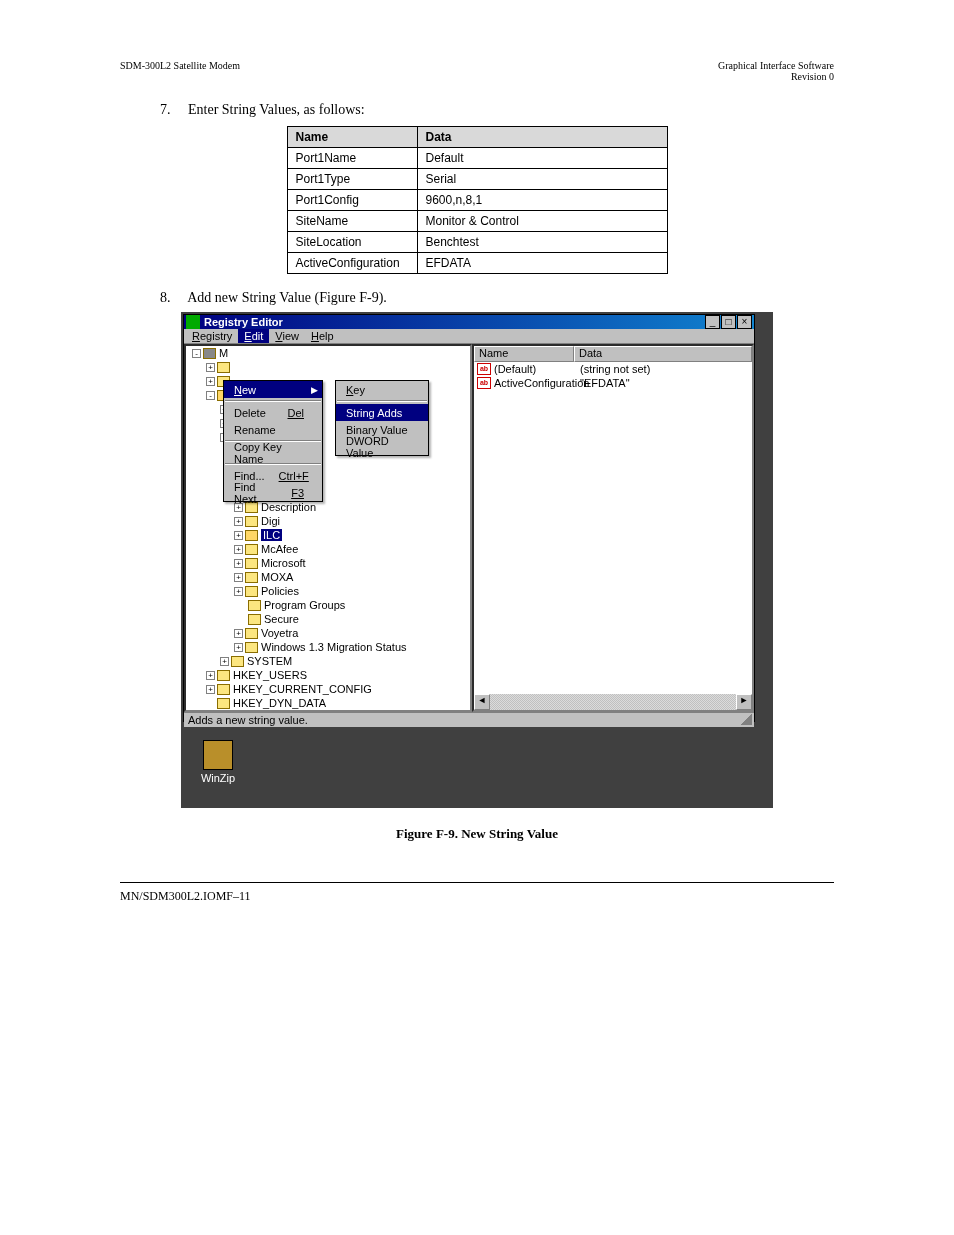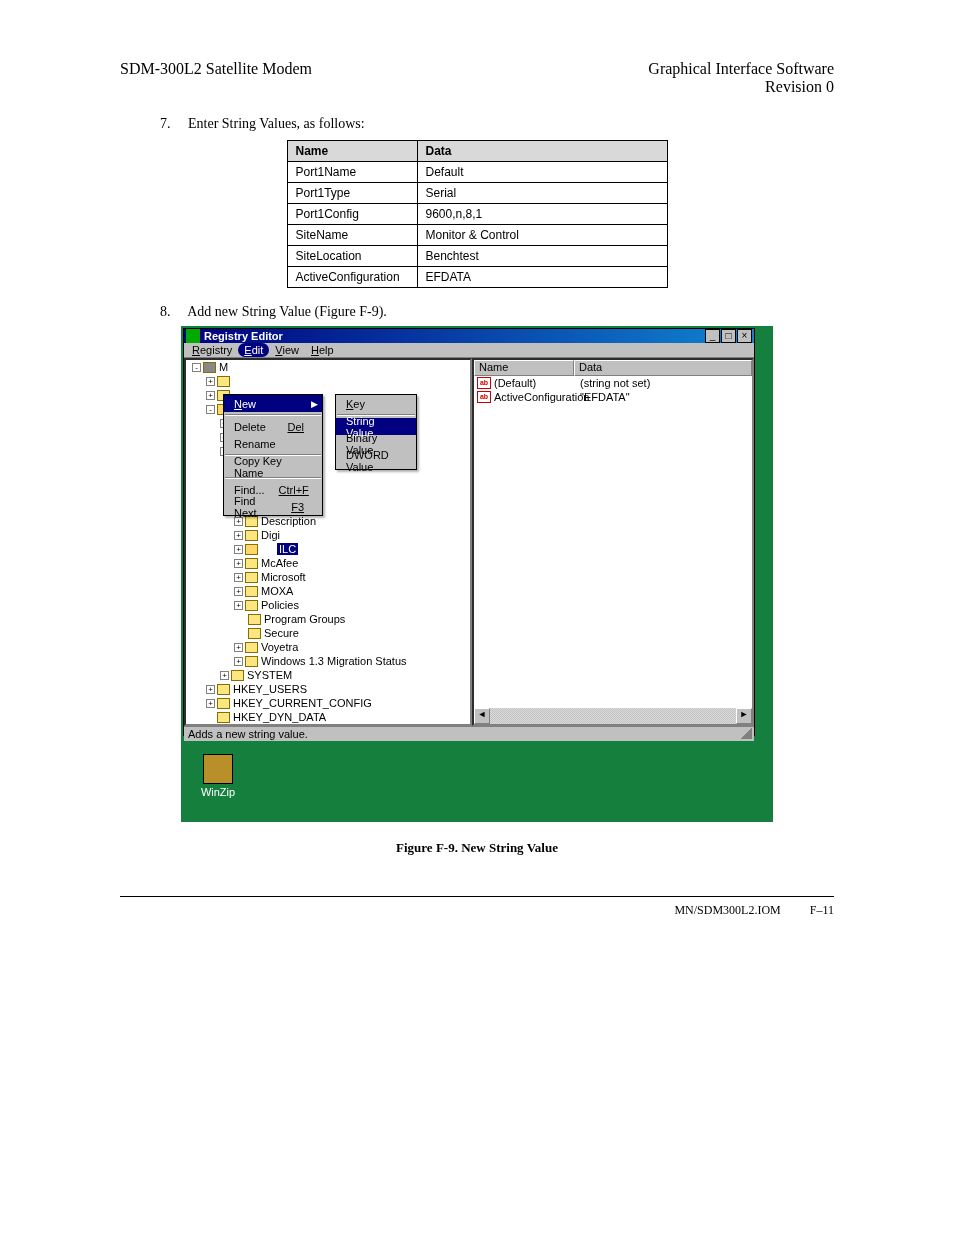--- a/index.html
+++ b/index.html
@@ -1,69 +1,69 @@
 <!DOCTYPE html>
 <html><head>
 <meta charset="utf-8">
 <style>
 * { box-sizing: border-box; margin: 0; padding: 0; }
 body { font-family: "Times New Roman", serif; font-size: 14px; background: #fff; width: 954px; }
 .page { padding: 60px 120px 40px 120px; }
-.header-row { display: flex; justify-content: space-between; font-size: 16px; margin-bottom: 20px; }
+.header-row { display: flex; justify-content: space-between; font-size: 10px; margin-bottom: 20px; }
 .header-row .right { text-align: right; }
 .instr { margin: 10px 0 6px 40px; font-size: 14px; }
 .instr-num { margin-right: 14px; }
 .tbl { margin: 8px auto 16px auto; border-collapse: collapse; font-family: Arial, sans-serif; font-size: 12px; }
 .tbl th, .tbl td { border: 1px solid #000; padding: 3px 8px; text-align: left; }
 .tbl th { background: #d9d9d9; font-weight: bold; }
 .fig-cap { text-align: center; font-weight: bold; margin: 18px 0 10px 0; font-size: 13px; }
 .footer-line { border-top: 1px solid #000; margin: 40px 0 6px 0; }
-.footer { display: flex; justify-content: flex-end; font-size: 12px; gap: 29px; }
-
-
-.desktop { width: 592px; height: 496px; margin: 0 auto 10px auto; background: #15803d; position: relative; font-family: "MS Sans Serif", Tahoma, Arial, sans-serif; font-size: 11px; }
+.footer { display: flex; justify-content: flex-start; font-size: 12px; }
+
+
+.desktop { width: 592px; height: 496px; margin: 0 auto 10px auto; background: #404040; position: relative; font-family: "MS Sans Serif", Tahoma, Arial, sans-serif; font-size: 11px; }
 .win { position: absolute; left: 2px; top: 2px; width: 572px; height: 408px; background: #c0c0c0; border: 1px solid #000; display: flex; flex-direction: column; }
 .titlebar { background: linear-gradient(to right, #000080, #1084d0); color: #fff; height: 18px; display: flex; align-items: center; padding: 0 2px; }
 .titlebar .ticon { width: 14px; height: 14px; background: #0a0; margin-right: 4px; display: inline-block; }
 .titlebar .ttxt { font-weight: bold; flex: 1; }
 .titlebtns { display: flex; gap: 1px; }
 .titlebtn { width: 15px; height: 14px; background: #c0c0c0; border: 1px solid #000; display: flex; align-items: center; justify-content: center; font-size: 10px; line-height: 1; color: #000; }
 .menubar { background: #c0c0c0; height: 18px; display: flex; align-items: center; padding: 0 2px; border-bottom: 1px solid #808080; }
 .menuitem { padding: 1px 6px; }
 .menuitem u { text-decoration: underline; }
-.menuitem.sel { background: #000080; color: #fff; border-radius: 7px; }
+.menuitem.sel { background: #000080; color: #fff; }
 .client { flex: 1; display: flex; position: relative; }
 .treepane { width: 288px; background: #fff; border: 2px inset #808080; overflow: hidden; position: relative; }
 .treepane .row { white-space: nowrap; padding: 0 2px; height: 14px; display: flex; align-items: center; }
 .row .ind { display: inline-block; }
 .pm { display: inline-block; width: 9px; height: 9px; border: 1px solid #808080; font-size: 8px; line-height: 7px; text-align: center; margin-right: 2px; background: #fff; color: #000; }
 .fld { display: inline-block; width: 13px; height: 11px; margin-right: 3px; background: #fce680; border: 1px solid #8a6d00; }
 .fld.open { background: #ffd766; }
-.treepane .lbl.sel { background: #000080; color: #fff; padding: 0 2px; margin-left: 16px; }
+.treepane .lbl.sel { background: #000080; color: #fff; padding: 0 2px; }
 .listpane { flex: 1; background: #fff; border: 2px inset #808080; display: flex; flex-direction: column; }
 .listhdr { display: flex; background: #c0c0c0; height: 16px; }
 .listhdr .col { border: 1px solid #808080; border-top-color: #fff; border-left-color: #fff; padding: 0 4px; }
 .listbody { flex: 1; position: relative; }
 .listrow { display: flex; height: 14px; align-items: center; }
 .abicon { display: inline-block; width: 14px; height: 12px; background: #fff; border: 1px solid #c00; margin: 0 3px; font-size: 7px; color: #c00; text-align: center; line-height: 10px; font-weight: bold; }
 .hscroll { height: 16px; background: #c0c0c0; display: flex; }
 .hscroll .arr { width: 16px; border: 1px solid #808080; border-top-color:#fff; border-left-color:#fff; text-align:center; font-size:9px; }
 .hscroll .track { flex: 1; background: repeating-conic-gradient(#c0c0c0 0% 25%, #dcdcdc 0% 50%) 0/2px 2px; }
 .statusbar { height: 18px; border-top: 1px solid #808080; padding: 1px 4px; display: flex; align-items: center; background: #c0c0c0; position: relative; }
 .grip { position: absolute; right: 2px; bottom: 2px; width: 12px; height: 12px; background: linear-gradient(135deg, transparent 50%, #808080 50%); }
 
 
 .menu-popup { position: absolute; background: #c0c0c0; border: 1px solid #000; box-shadow: 2px 2px 2px rgba(0,0,0,.3); font-size: 11px; }
 .menu-popup .mrow { display: flex; align-items: center; height: 17px; padding: 0 18px 0 10px; }
 .menu-popup .mrow.sel { background: #000080; color: #fff; }
 .menu-popup .mrow .sh { margin-left: auto; padding-left: 14px; color: inherit; text-decoration: underline; }
 .menu-popup .mrow .arrw { position: absolute; right: 4px; font-size: 9px; }
 .menu-popup .sep { height: 1px; margin: 2px 1px; border-top: 1px solid #808080; border-bottom: 1px solid #fff; }
 #edit-menu { left: 39px; top: 36px; width: 100px; }
-#new-submenu { left: 151px; top: 36px; width: 82px; }
+#new-submenu { left: 151px; top: 36px; width: 94px; }
 
 .deskicon { position: absolute; left: 12px; top: 428px; width: 50px; text-align: center; color: #fff; font-size: 11px; }
 .deskicon .ic { width: 30px; height: 30px; margin: 0 auto 2px; background: #b98f2a; border: 1px solid #000; }
 </style>
 </head>
 <body>
 
 <div class="page">
   <div class="header-row">
     <span>SDM-300L2 Satellite Modem</span>
@@ -331,21 +331,21 @@
               <span class="sh">F3</span>
             </div>
         </div>
 
         <div id="new-submenu" class="menu-popup">
           <div class="mrow">
               <span><u>K</u>ey</span>
             </div>
           <div class="sep"></div>
           <div class="mrow sel">
-              <span>String Value</span>
+              <span>String Adds</span>
             </div>
           <div class="mrow">
               <span>Binary Value</span>
             </div>
           <div class="mrow">
               <span>DWORD Value</span>
             </div>
         </div>
       </div>
       <div class="statusbar">

